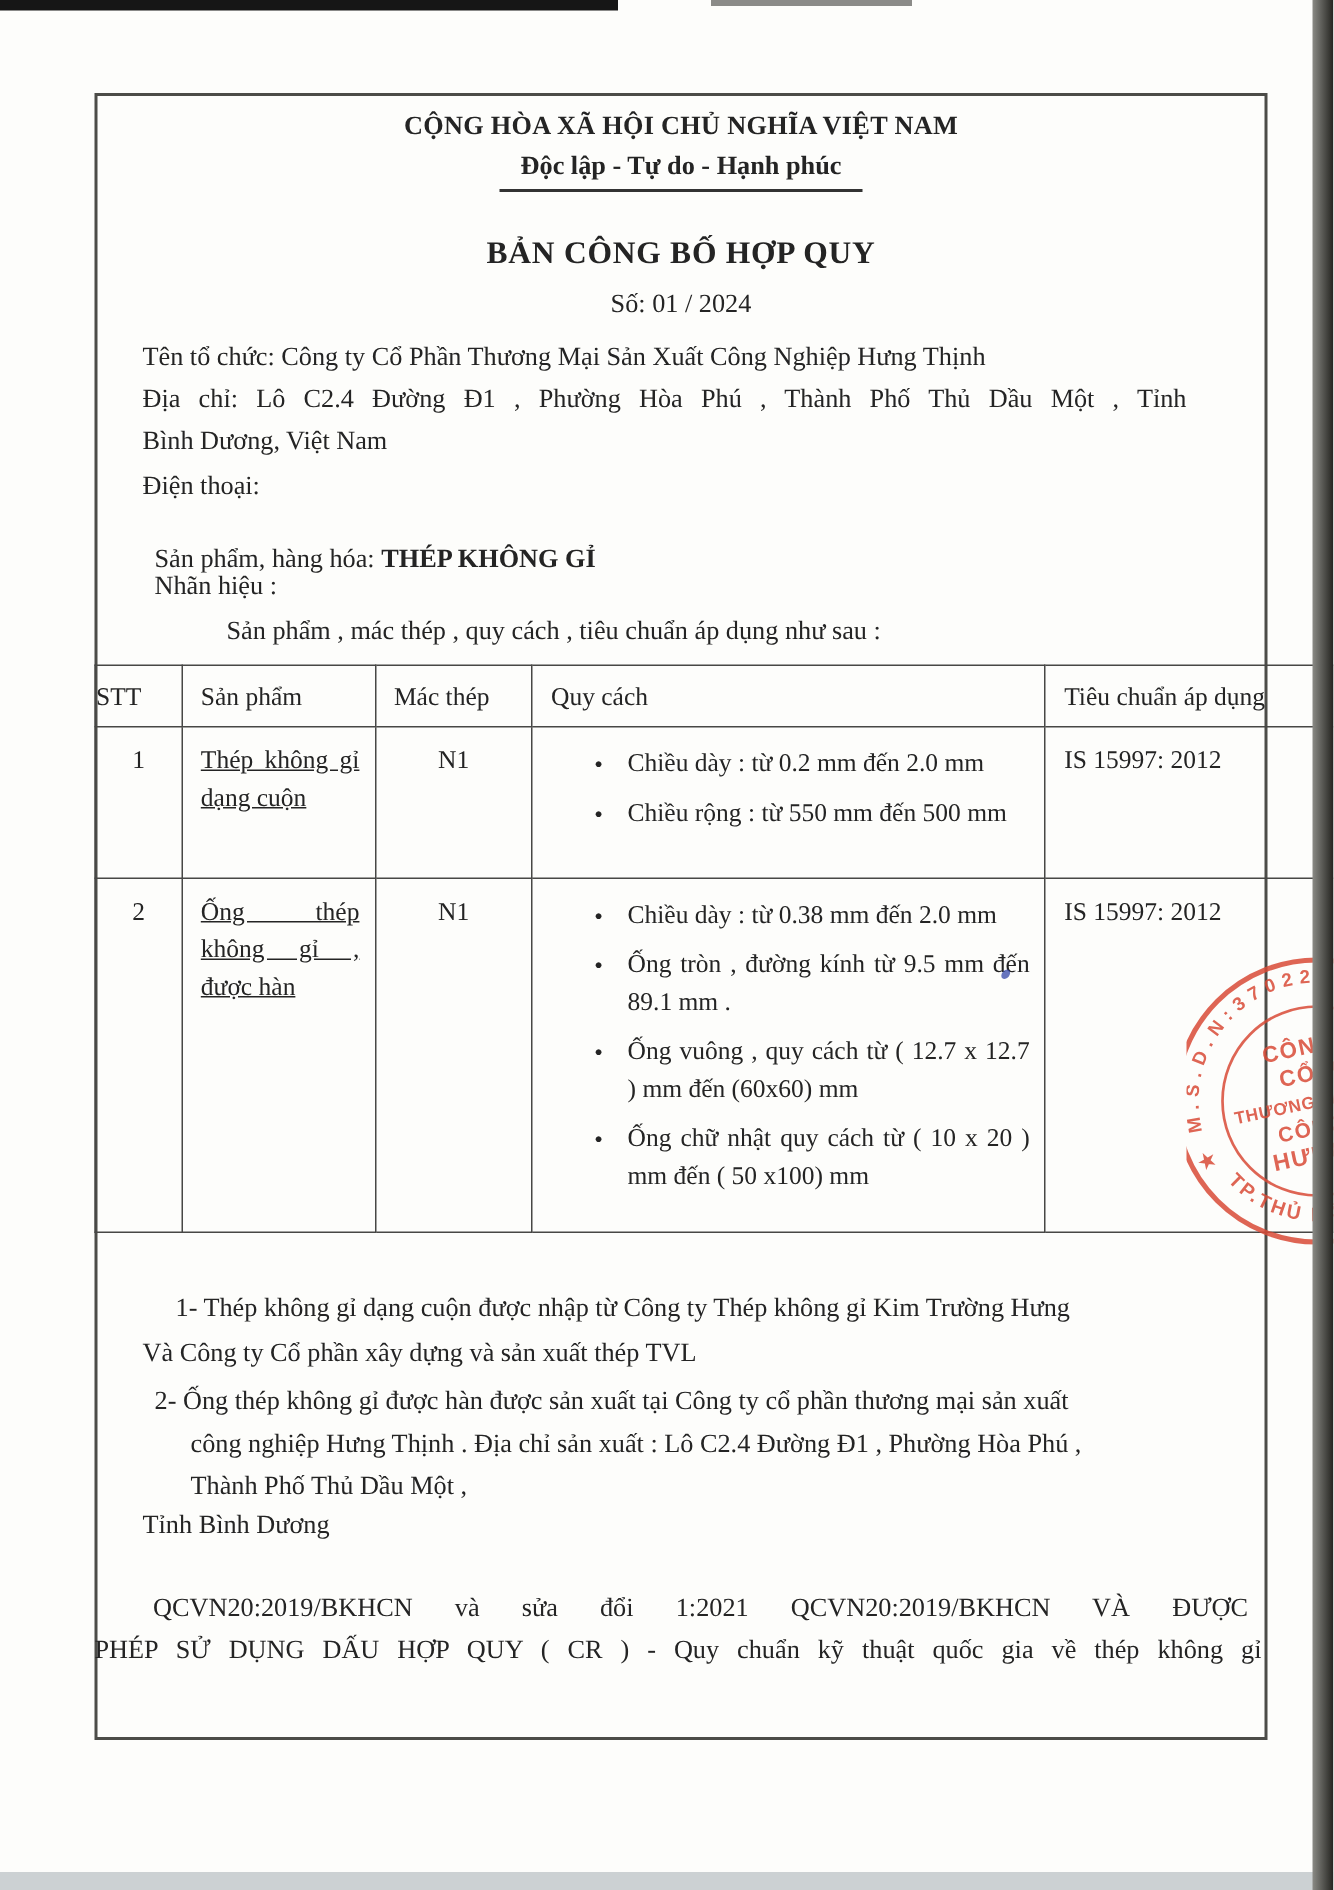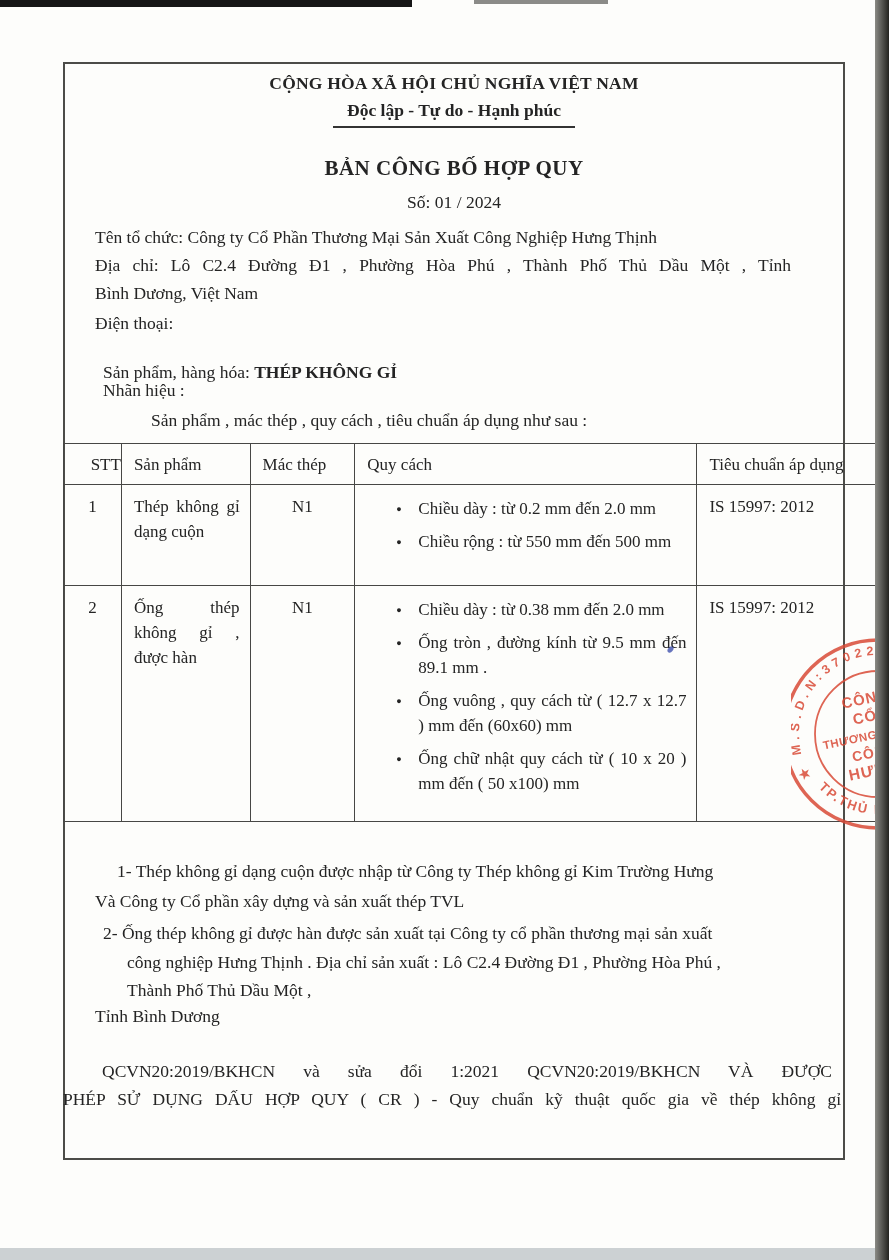--- a/index.html
+++ b/index.html
@@ -43,30 +43,30 @@
   .n2l3    { left:127px; top:977px; }
   .province{ left:95px;  top:1003px; }
   .conform { left:103px; top:1031px; }
   .qcvn1   { left:102px; top:1058px; width:730px; white-space:normal; text-align:justify; text-align-last:justify; }
   .phep    { left:63px;  top:1086px; width:778px; white-space:normal; text-align:justify; text-align-last:justify; }
   
   table.spec { position:absolute; left:63px; top:443px; border-collapse:collapse; table-layout:fixed; }
   table.spec td, table.spec th { border:1.6px solid #474745; font-size:17px; font-weight:normal;
     text-align:left; vertical-align:top; padding:0; line-height:25px; }
   table.spec tr.hdr td { height:40px; vertical-align:middle; padding-left:12px; }
-  table.spec tr.hdr td.cstt { text-align:right; padding-left:0; }
+  table.spec tr.hdr td.cstt { text-align:left; padding-left:0; }
   td.cstt { width:57px; text-align:center; }
   td.cprod { width:116px; }
   td.cmark { width:92px; text-align:center; }
   td.cspec { width:330px; }
   td.cstd  { width:179px; }
   tr.r1 td { height:100px; }
   tr.r2 td { height:235px; }
   .cellpad { padding:9px 10px 0 12px; }
-  .just { text-align:justify; }
+  .just { text-align:justify;text-decoration:underline; }
   td.cstt .cellpad { padding:9px 0 0 0; text-align:center; }
   td.cmark .cellpad { padding:9px 0 0 0; text-align:center; }
   ul.specs { list-style:none; margin:11px 10px 0 40px; padding:0; }
   ul.specs li { position:relative; padding-left:23px; margin:0 0 8px 0; text-align:justify; line-height:25px; }
   ul.specs li::before { content:"●"; position:absolute; left:1px; top:1px; font-size:9px; }
   
   svg.stamp { position:absolute; left:791px; top:632px; width:200px; height:200px; z-index:7; }
 </style>
 </head>
 <body>

